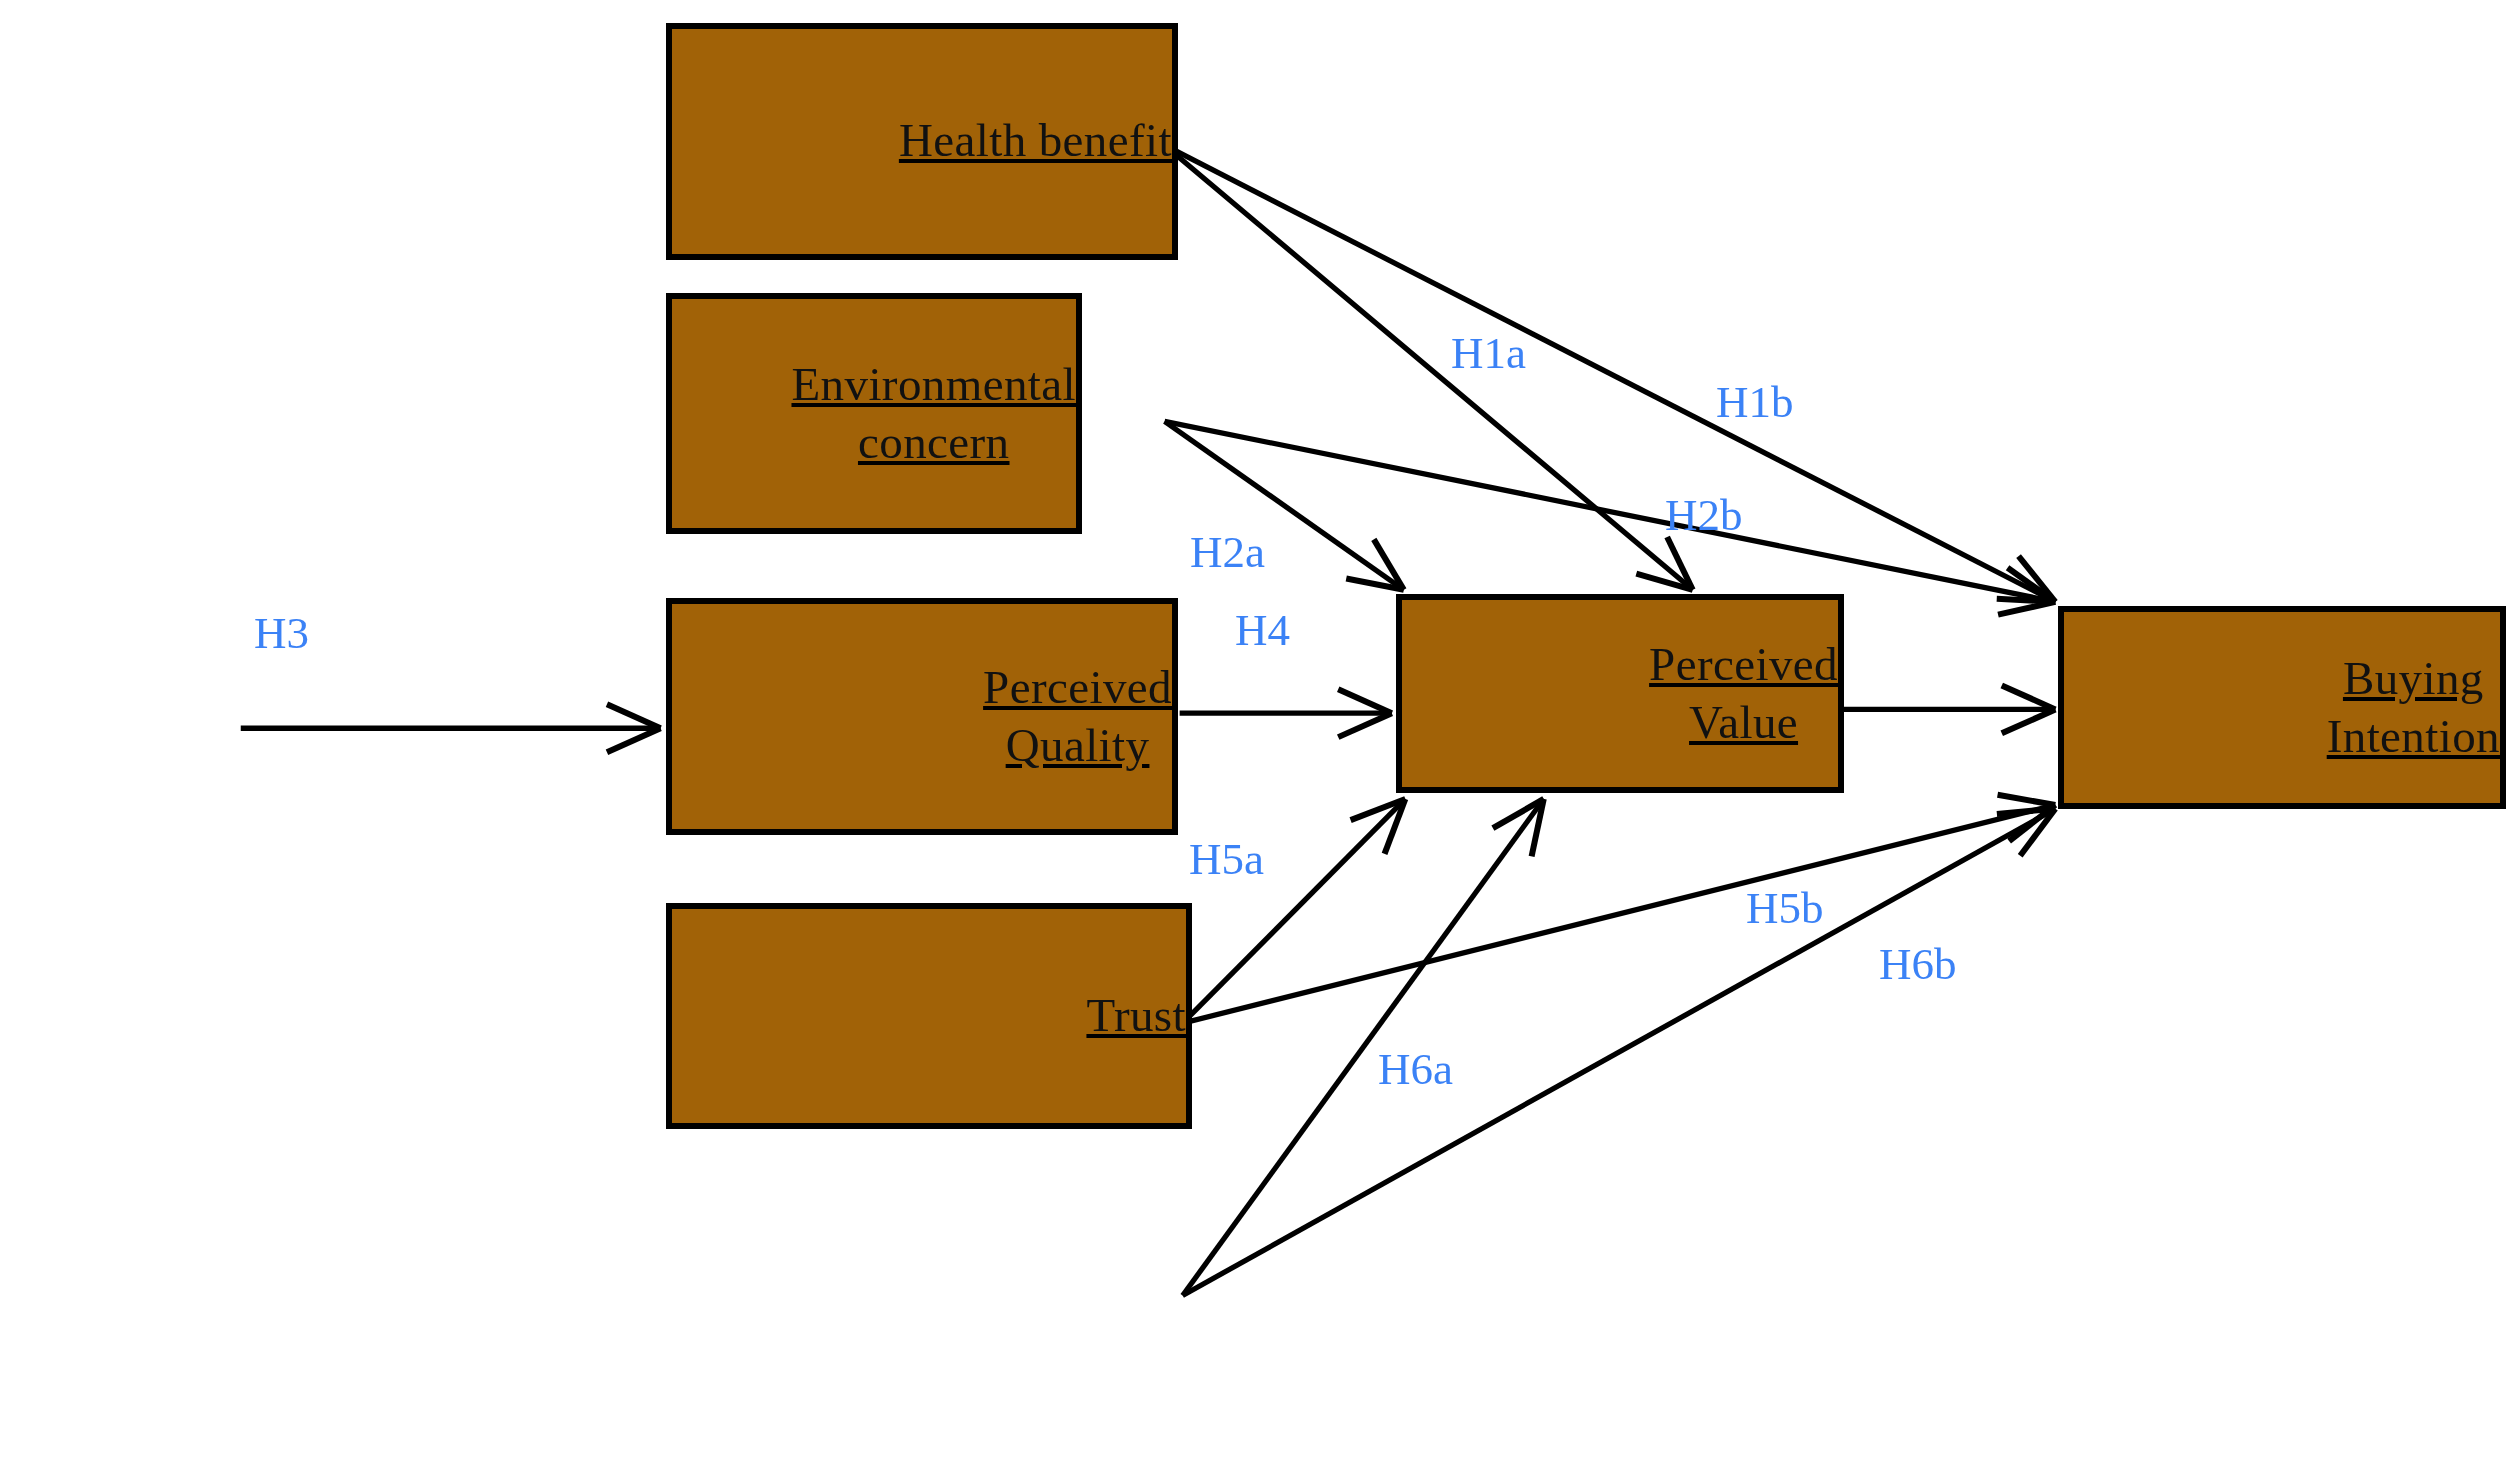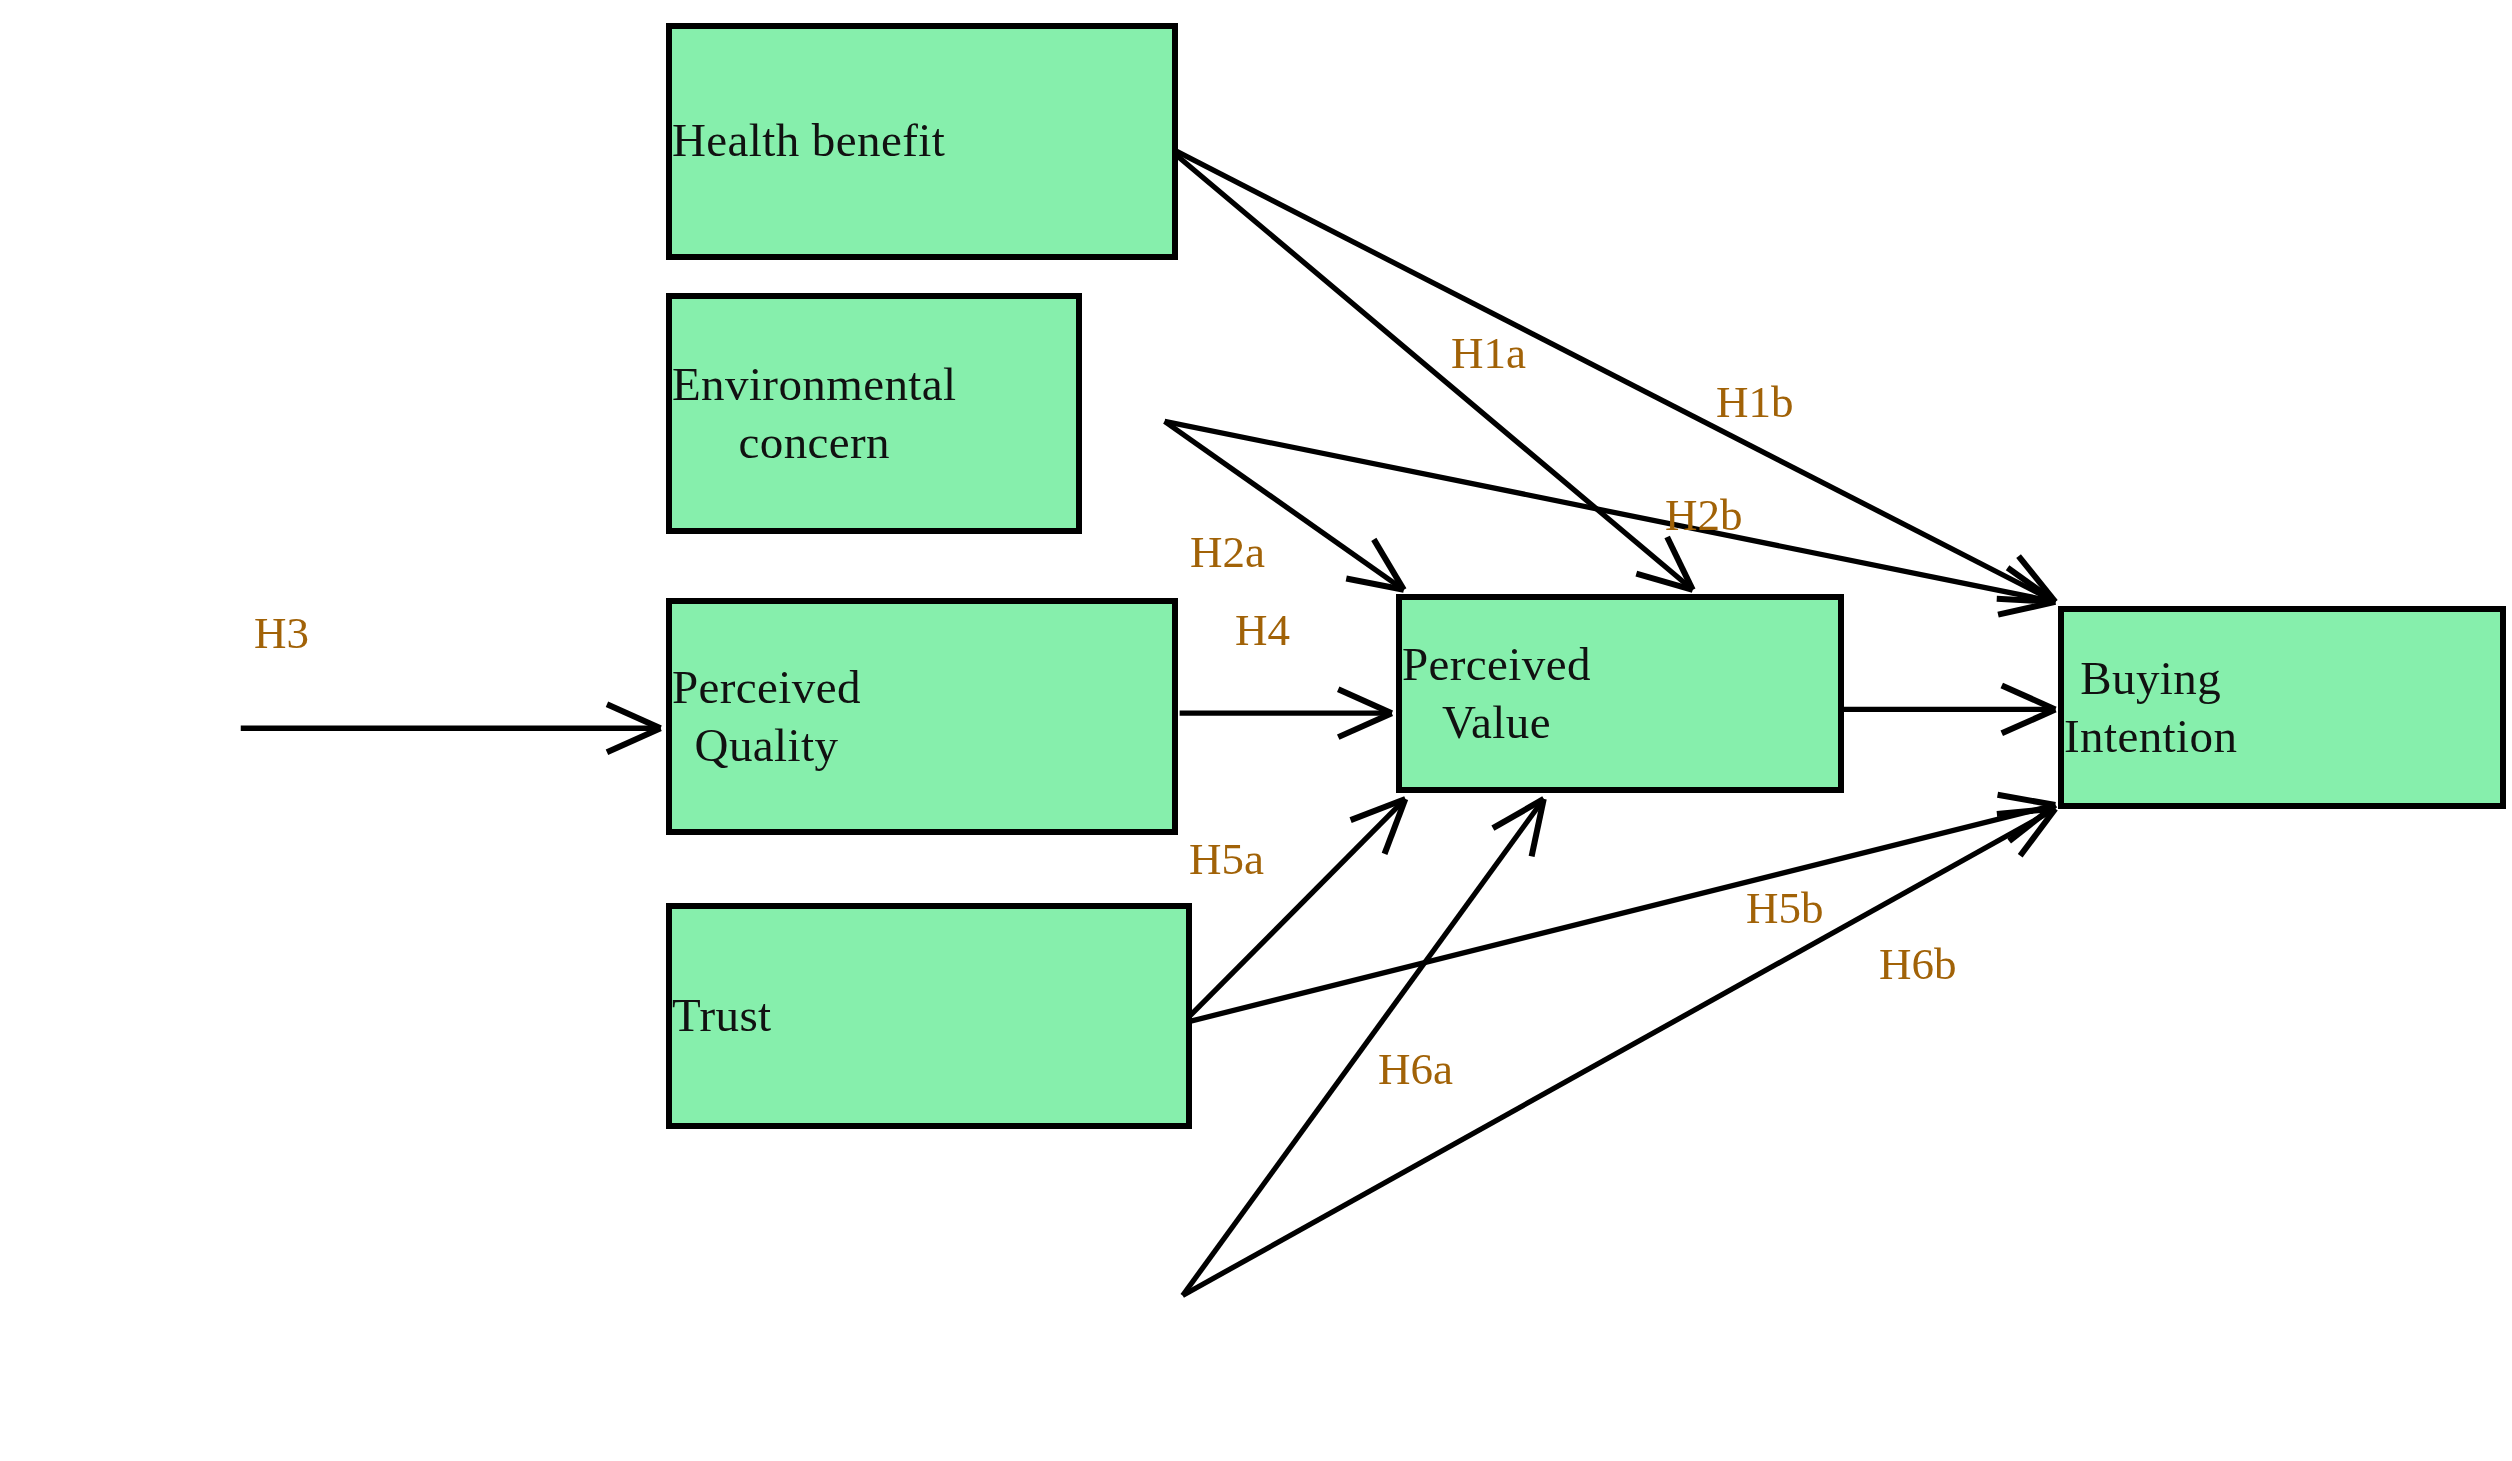--- a/index.html
+++ b/index.html
@@ -19,42 +19,43 @@
   #edge-layer {
     position: absolute;
     left: 0;
     top: 0;
     width: 2512px;
     height: 1461px;
   }
   .node {
     position: absolute;
     box-sizing: border-box;
-    background: #86efac;
+    background: #a16207;
     border: 6.8px solid #000000;
     display: flex;
     align-items: center;
-    justify-content: flex-start;
+    justify-content: flex-end;
     text-align: center;
     z-index: 3;
+    text-decoration: underline;
   }
   .node-label {
     font-family: "Liberation Serif", "DejaVu Serif", serif;
     font-size: 47px;
     line-height: 1.22;
     color: #111111;
     letter-spacing: 0.4px;
     white-space: pre-line;
   }
   .edge-label {
     position: absolute;
     font-family: "Liberation Serif", "DejaVu Serif", serif;
     font-size: 45px;
     line-height: 1;
-    color: #a16207;
+    color: #3b82f6;
     white-space: nowrap;
     z-index: 4;
   }
 </style>
 </head>
 <body>
 
 <div id="canvas">
 
   <svg id="edge-layer" viewBox="0 0 3339 1942" width="2512" height="1461" xmlns="http://www.w3.org/2000/svg">

